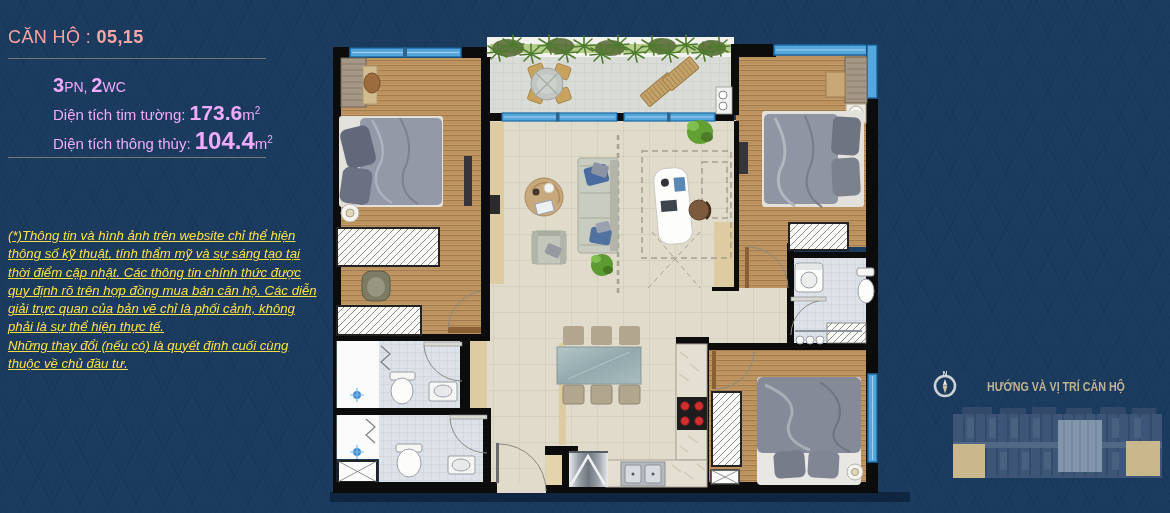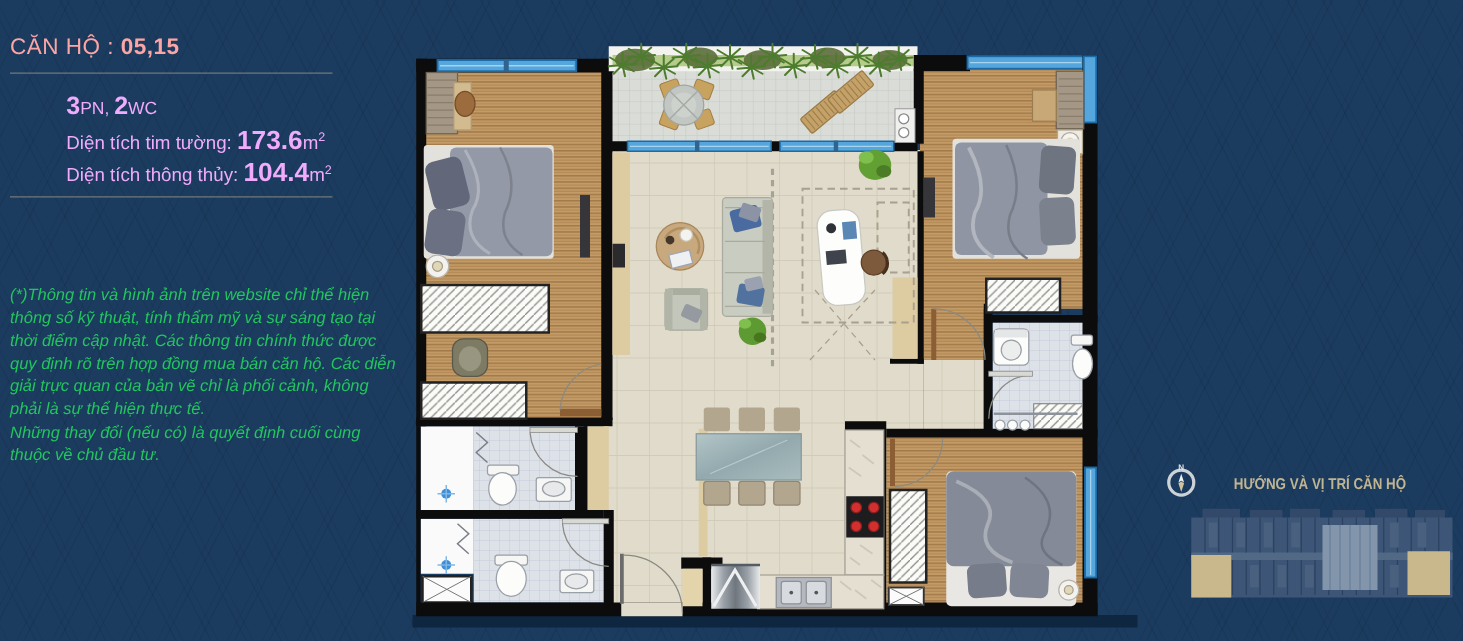--- a/index.html
+++ b/index.html
@@ -10,37 +10,37 @@
     background-color:#1b3b5f;
     background-image:
       repeating-linear-gradient(63deg, rgba(8,22,40,.10) 0 1.2px, rgba(0,0,0,0) 1.2px 5px, rgba(8,22,40,.07) 5px 6.2px, rgba(0,0,0,0) 6.2px 25px),
       repeating-linear-gradient(-63deg, rgba(8,22,40,.10) 0 1.2px, rgba(0,0,0,0) 1.2px 5px, rgba(8,22,40,.07) 5px 6.2px, rgba(0,0,0,0) 6.2px 25px);
   }
   .abs{position:absolute;}
   #title{left:8px;top:27px;font-size:18px;letter-spacing:.4px;color:#fca5a5;white-space:nowrap;}
   #title b{font-weight:700;}
   .rule{left:8px;width:258px;height:0;border:none;border-top:1px solid rgba(198,186,148,.5);margin:0;}
   .spec{left:8px;font-size:15px;color:#f0abfc;white-space:nowrap;margin-left:45px;}
-  #para{left:8px;top:227px;font-style:italic;font-size:13.2px;line-height:18.3px;color:#22c55e;white-space:nowrap;}
+  #para{left:8px;top:227px;font-style:italic;font-size:13.2px;line-height:18.3px;color:#fde047;white-space:nowrap;text-decoration:underline;}
   #caption{left:987px;top:380px;font-size:12.5px;font-weight:700;white-space:nowrap;
            letter-spacing:0;color:#c0b592;transform:scaleX(.855);transform-origin:left top;}
   svg{position:absolute;left:0;top:0;}
 </style>
 </head>
 <body>
 
 <div class="abs" id="title">CĂN HỘ : <b>05,15</b></div>
 
 <hr class="abs rule" style="top:58px">
 
 <div class="abs spec" style="top:74px;font-size:14px"><b style="font-size:20px">3</b>PN, <b style="font-size:20px">2</b>WC</div>
 
 <div class="abs spec" style="top:101px">Diện tích tim tường: <b style="font-size:21px">173.6</b>m<sup style="font-size:10px">2</sup></div>
 
-<div class="abs spec" style="top:127px">Diện tích thông thủy: <b style="font-size:21px">104.4</b>m<sup style="font-size:10px">2</sup></div>
+<div class="abs spec" style="top:127px">Diện tích thông thủy: <b style="font-size:24px">104.4</b>m<sup style="font-size:10px">2</sup></div>
 
 <hr class="abs rule" style="top:157px">
 
 <div class="abs" id="para">
   (*)Thông tin và hình ảnh trên website chỉ thể hiện<br>
   thông số kỹ thuật, tính thẩm mỹ và sự sáng tạo tại<br>
   thời điểm cập nhật. Các thông tin chính thức được<br>
   quy định rõ trên hợp đồng mua bán căn hộ. Các diễn<br>
   giải trực quan của bản vẽ chỉ là phối cảnh, không<br>
   phải là sự thể hiện thực tế.<br>

